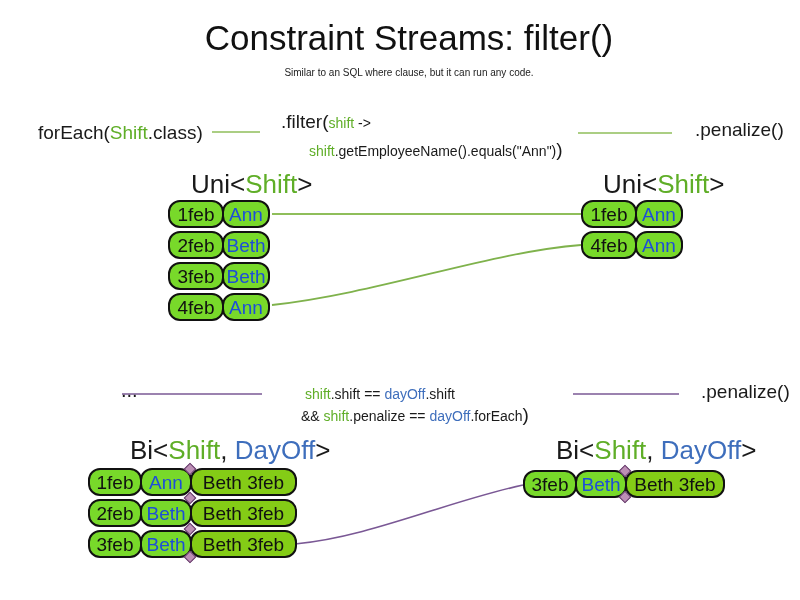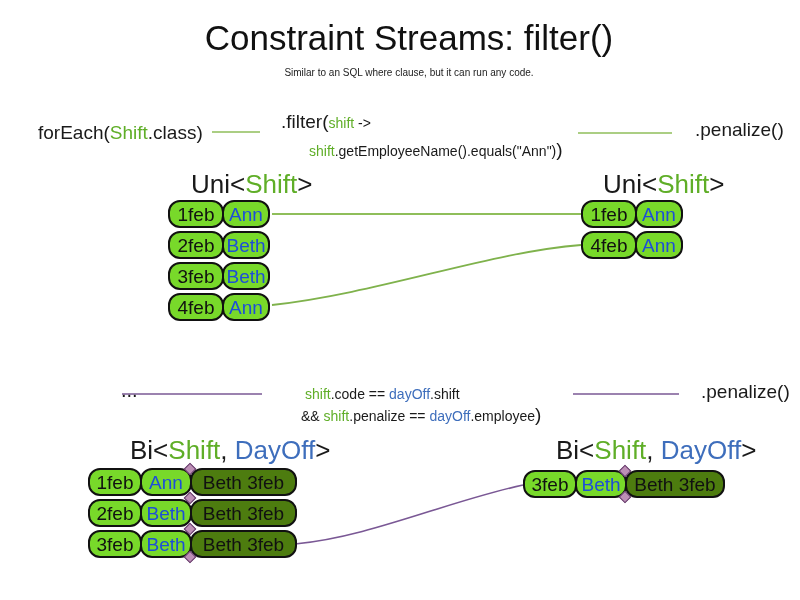--- a/index.html
+++ b/index.html
@@ -19,21 +19,21 @@
 
   .stream-label{font-size:26px;color:#1a1a1a;}
 
   .row{position:absolute;display:flex;}
   .cell{
     box-sizing:border-box;height:28px;border:2px solid #111;border-radius:12px;
     display:flex;align-items:center;justify-content:center;font-size:19px;line-height:1;
   }
   .cell + .cell{margin-left:-2px;}
   .c-green{background:#78d92a;}
-  .c-blue{background:#4d7c0f;}
+  .c-blue{background:#84cc16;}
   .c-date{width:54px;color:#111;}
   .c-name{width:52px;color:#1d4ed8;}
   .c-pair{width:107px;color:#111;}
   .uni .c-date{width:56px;}
   .uni .c-name{width:48px;}
   .t-bi-right .c-pair{width:100px;}
 
   .diamond{
     position:absolute;width:7px;height:7px;background:#bd8fb6;border:1px solid #5f3666;
     transform:translate(-50%,-50%) rotate(45deg);
@@ -104,24 +104,24 @@
     </div>
     <div class="row uni" style="left:581px;top:231px;">
       <div class="cell c-green c-date">4feb</div>
       <div class="cell c-green c-name">Ann</div>
     </div>
   </div>
 
   <div class="abs code" style="left:103px;top:379px;font-size:20px;">...</div>
 
   <div class="abs code small" style="left:287px;top:386px;">
-    <span class="tok-g">shift</span><span>.code == </span><span class="tok-b">dayOff</span><span>.shift</span>
+    <span class="tok-g">shift</span><span>.shift == </span><span class="tok-b">dayOff</span><span>.shift</span>
   </div>
   <div class="abs code small" style="left:283px;top:404px;">
-    <span>&amp;&amp; </span><span class="tok-g">shift</span><span>.penalize == </span><span class="tok-b">dayOff</span><span>.employee</span><span class="big">)</span>
+    <span>&amp;&amp; </span><span class="tok-g">shift</span><span>.penalize == </span><span class="tok-b">dayOff</span><span>.forEach</span><span class="big">)</span>
   </div>
 
   <div class="abs code" style="left:683px;top:381px;">.penalize()</div>
 
   <div class="abs stream-label" style="left:112px;top:435px;">
     <span>Bi&lt;</span><span class="tok-g">Shift</span><span>, </span><span class="tok-b">DayOff</span><span>&gt;</span>
   </div>
   <div class="abs stream-label" style="left:538px;top:435px;">
     <span>Bi&lt;</span><span class="tok-g">Shift</span><span>, </span><span class="tok-b">DayOff</span><span>&gt;</span>
   </div>

